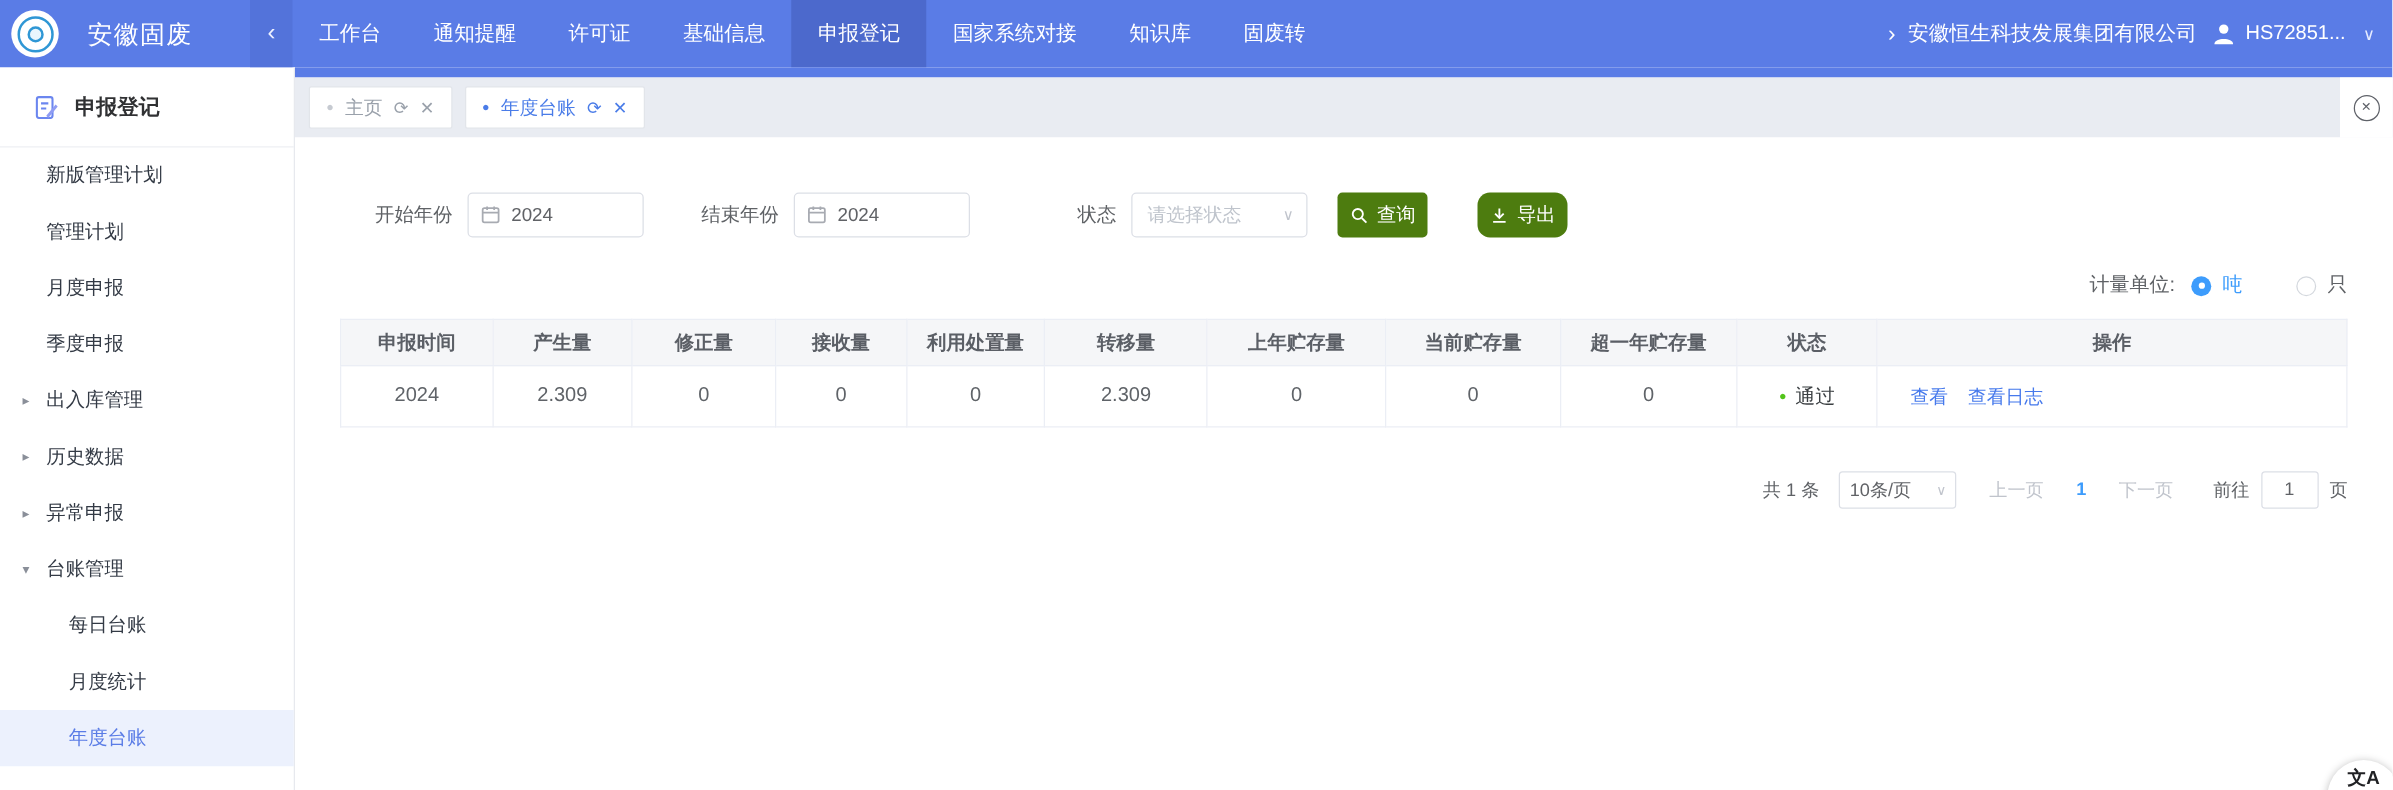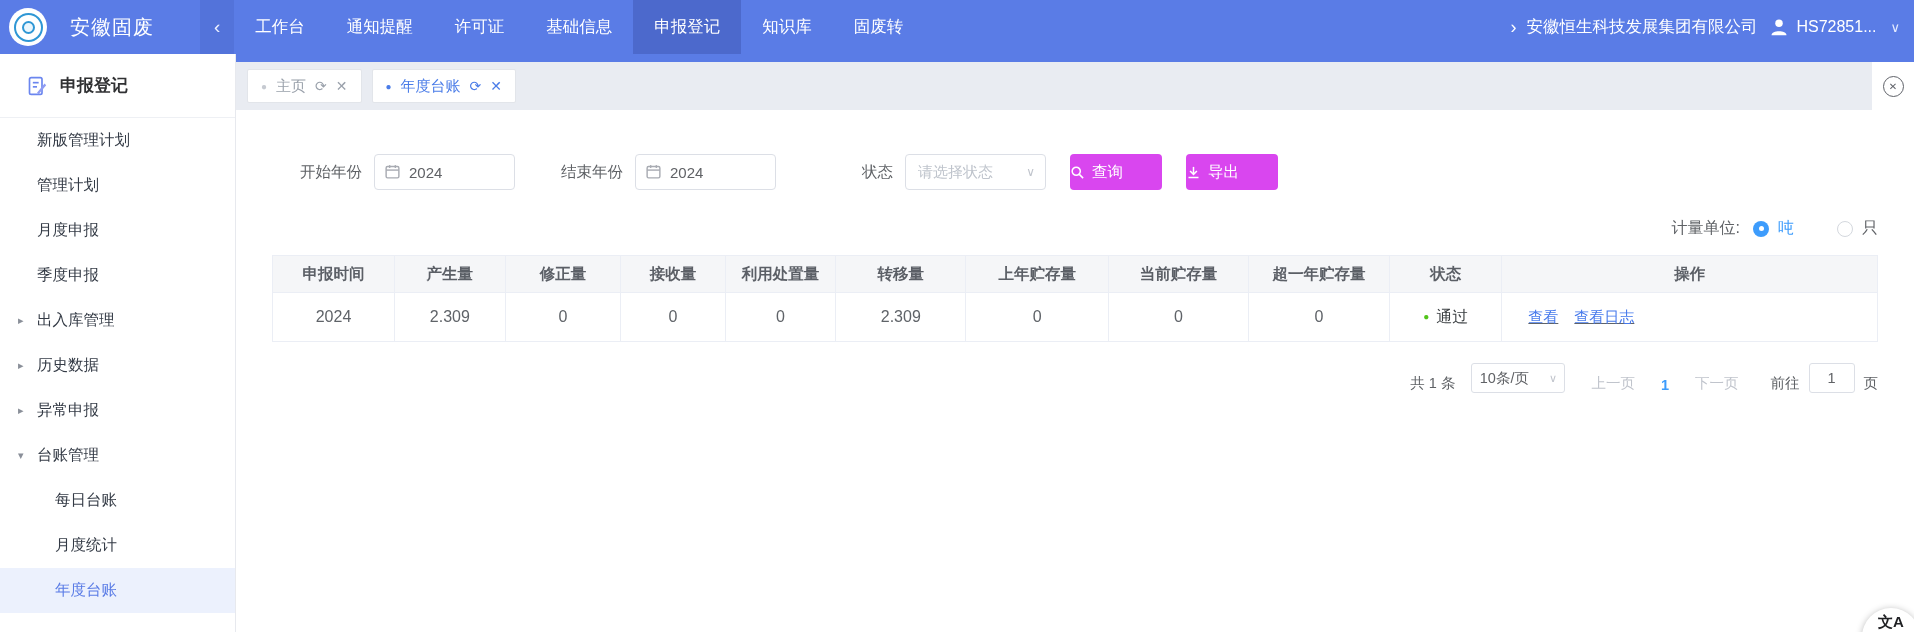--- a/index.html
+++ b/index.html
@@ -51,44 +51,44 @@
   
   .filters { display:flex; align-items:center; margin-left:28px; }
   .f-label { font-size:15.5px; color:#5f6266; margin-right:12px; white-space:nowrap; }
   .input-wrap { position:relative; }
   .input-wrap svg { position:absolute; left:10px; top:9px; }
   .text-input { width:141px; height:36px; border:1px solid #dcdfe6; border-radius:4px; padding-left:34px; font-size:15px; color:#606266; outline:none; font-family:"Liberation Sans",sans-serif; }
   .grp2 { margin-left:46px; } .grp3 { margin-left:86px; }
   .select-box { width:141px; height:36px; border:1px solid #dcdfe6; border-radius:4px; display:flex; align-items:center; padding:0 10px 0 12px; cursor:pointer; }
   .select-box .ph { font-size:15px; color:#bfc4cc; flex:1; }
   .select-box .sc { font-size:12px; color:#c0c4cc; }
-  .btn { height:36px; width:92px; border:none; border-radius:4px; background:#d946ef; color:#fff; font-size:15.5px; display:flex; align-items:center; gap:7px; cursor:pointer; font-family:"Liberation Sans",sans-serif; }
-  .btn.search { margin-left:24px; } .btn.export { margin-left:24px; }
+  .btn { height:36px; width:72px; border:none; border-radius:4px; background:#4d7c0f; color:#fff; font-size:15.5px; display:flex; align-items:center; justify-content:center; gap:7px; cursor:pointer; font-family:"Liberation Sans",sans-serif; }
+  .btn.search { margin-left:24px; } .btn.export { margin-left:40px;border-radius:10px; }
 
   
   .unit-row { display:flex; justify-content:flex-end; align-items:center; margin-top:28px; font-size:16px; color:#5f6266; }
   .radio { width:16px; height:16px; border-radius:50%; margin-left:13px; position:relative; cursor:pointer; }
   .radio.sel { background:#3d9cfc; }
   .radio.sel::after { content:""; position:absolute; left:5.5px; top:5.5px; width:5px; height:5px; border-radius:50%; background:#fff; }
   .radio.unsel { background:#fff; border:1.5px solid #d4d8de; }
   .radio-lbl { margin-left:9px; }
   .radio-lbl.sel { color:#3d9cfc; }
   .unit-gap { width:30px; }
 
   
   table.grid { width:100%; border-collapse:collapse; margin-top:16px; }
   .grid th { height:37px; background:#f5f6f8; border:1px solid #ebeef5; font-size:15.5px; color:#5b5f66; font-weight:bold; text-align:center; }
   .grid td { height:49px; border:1px solid #ebeef5; font-size:16px; color:#5f6368; text-align:center; }
-  td.ops { text-align:left; padding-left:26px;text-decoration:underline; }
+  td.ops { text-align:left; padding-left:26px; }
   .link { color:#4679ec; cursor:pointer; margin-right:16px; font-size:15px; }
   .status-dot { color:#52c41a; font-size:10px; margin-right:7px; vertical-align:1.5px; }
   .status-txt { color:#3c4043; }
 
   
-  .pagination { display:flex; justify-content:flex-end; align-items:flex-end; margin-top:21px; font-size:14.5px; color:#5f6266; }
+  .pagination { display:flex; justify-content:flex-end; align-items:center; margin-top:35px; font-size:14.5px; color:#5f6266; }
   .pg-select { width:94px; height:30px; border:1px solid #dcdfe6; border-radius:3px; display:flex; align-items:center; justify-content:center; gap:20px; margin-left:16px; color:#606266; cursor:pointer; }
   .pg-select .sc { font-size:11px; color:#c0c4cc; }
   .pg-btn { color:#c0c4cc; margin-left:26px; cursor:default; }
   .pg-num { color:#3d9cfc; font-weight:bold; margin-left:26px; cursor:pointer; }
   .pg-goto { margin-left:32px; }
   .pg-input { width:46px; height:30px; border:1px solid #dcdfe6; border-radius:3px; text-align:center; font-size:14.5px; color:#606266; margin:0 9px; outline:none; font-family:"Liberation Sans",sans-serif; }
 
   
   .fab { position:absolute; right:-6px; bottom:-34px; width:58px; height:58px; border-radius:50%; background:#fff; box-shadow:0 1px 7px rgba(0,0,0,.28); display:flex; justify-content:center; padding-top:5px; font-size:15px; font-weight:bold; color:#202124; cursor:pointer; }
 </style>
@@ -106,20 +106,21 @@
     <div class="brand">安徽固废</div>
     <div class="collapse-btn">
         <span>‹</span>
       </div>
     <div class="nav-items">
       <div class="nav-item">工作台</div>
       <div class="nav-item">通知提醒</div>
       <div class="nav-item">许可证</div>
       <div class="nav-item">基础信息</div>
       <div class="nav-item active">申报登记</div>
+      <div class="nav-item">国家系统对接</div>
       <div class="nav-item">知识库</div>
       <div class="nav-item">固废转</div>
     </div>
     <div class="nav-right">
       <span class="overflow-arrow">›</span>
       <span class="company">安徽恒生科技发展集团有限公司</span>
       <svg class="user-icon" viewBox="0 0 24 24">
         <circle cx="12" cy="7.5" r="4.5" fill="#ffffff"></circle>
         <path d="M3 22 C3 15.5 21 15.5 21 22 Z" fill="#ffffff"></path>
       </svg>

